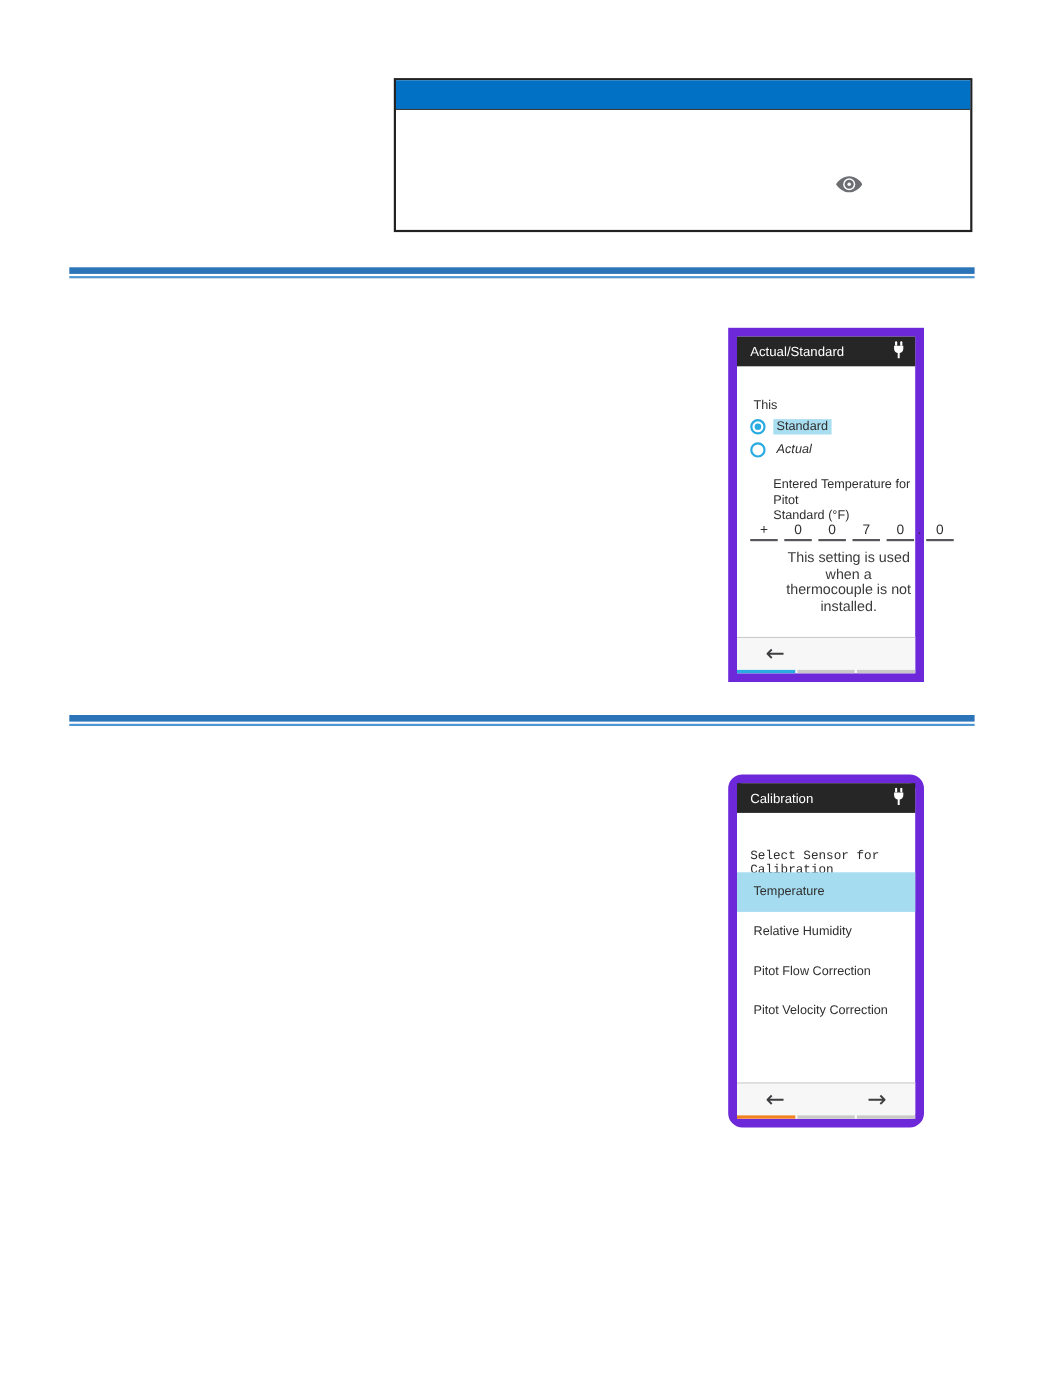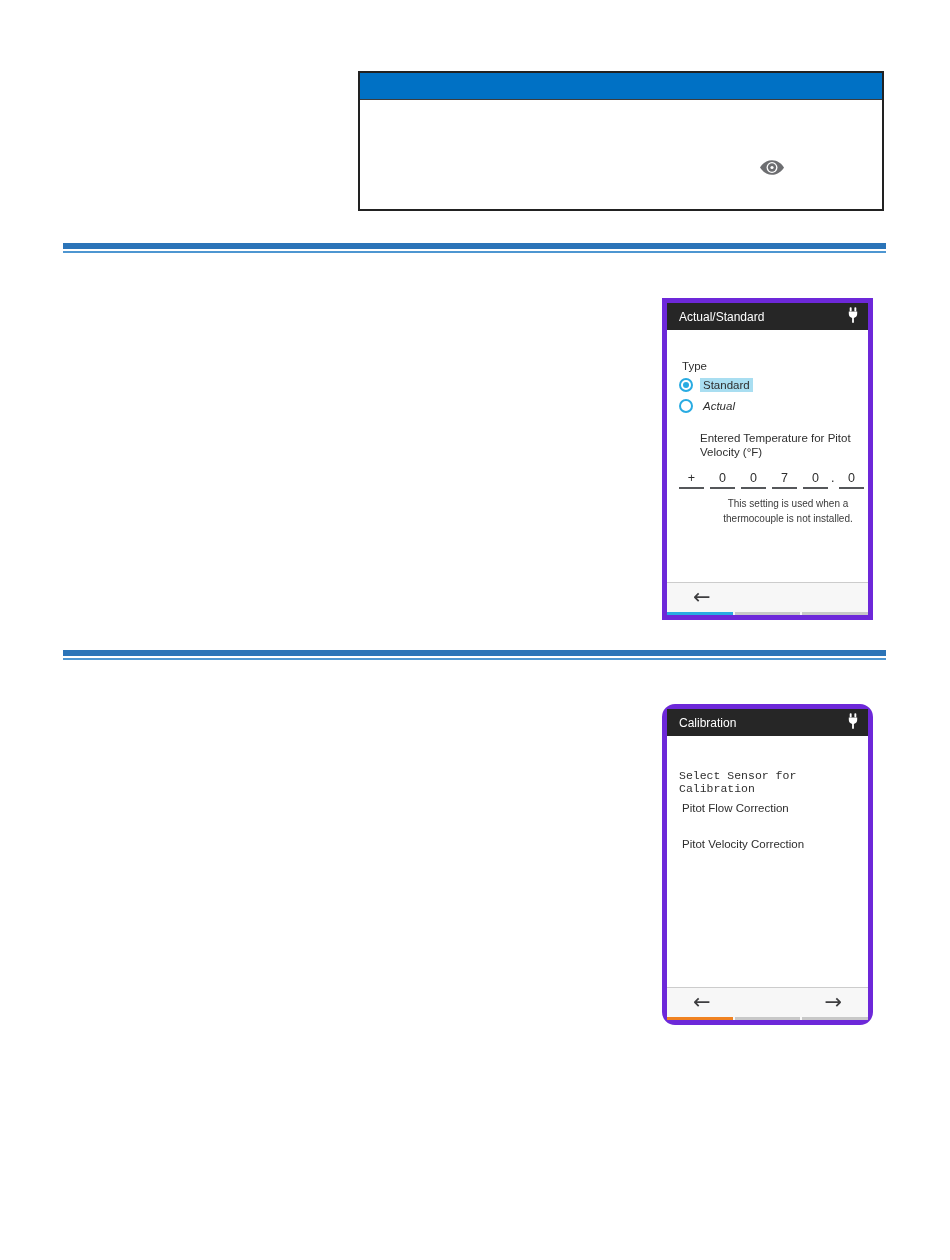--- a/index.html
+++ b/index.html
@@ -18,22 +18,22 @@
   .eye-wrap { position:absolute; left:400px; top:86px; width:24px; height:17px; }
 
   
   .divider-bar  { position:absolute; left:63px; width:823px; height:6px; background:#2B74B8; }
   .divider-line { position:absolute; left:63px; width:823px; height:2px; background:#4E96D1; }
   #divider1-bar  { top:243px; } #divider1-line { top:251px; }
   #divider2-bar  { top:650px; } #divider2-line { top:658px; }
 
   
   .device {
-    position:absolute; left:662px; width:211px; background:#ffffff;
-    border:5px solid #6d28d9;
+    position:absolute; left:662px; width:178px; background:#ffffff;
+    border:8px solid #6d28d9;
   }
   #screen1 { top:298px; height:322px; }
   #screen2 { top:704px; height:321px;border-radius:13px; }
 
   .dev-header {
     height:27px; background:#262626; color:#ffffff;
     display:flex; align-items:center; padding:0 9px 0 12px; font-size:12px;
   }
   .dev-header .title { flex:1; }
   .dev-body { position:absolute; left:0; right:0; top:27px; bottom:33px; }
@@ -67,21 +67,21 @@
   .radio-row.selected .radio-label { background:#A9DEF1; }
 
   .field-label { position:absolute; left:33px; top:101px; font-size:11.5px; line-height:14px; }
   .digits-row { position:absolute; left:12px; top:141px; display:flex; align-items:flex-end; }
   .digit {
     width:25px; height:18px; border-bottom:2px solid #55575a; margin-right:6px;
     text-align:center; font-size:12.5px; color:#2e2e2e;
   }
   .digit:last-child { margin-right:0; }
   .dec-dot { width:5px; height:18px; font-size:12.5px; margin-right:3px; margin-left:-3px; }
-  .hint-text { position:absolute; left:0; right:0; top:167px; text-align:center; font-size:10px; line-height:14.5px; color:#3a3a3a;margin-left:41px; }
+  .hint-text { position:absolute; left:0; right:0; top:167px; text-align:center; font-size:13px; line-height:14.5px; color:#3a3a3a;margin-left:41px; }
 
   
   .prompt { position:absolute; left:12px; top:33px; font-size:11.5px;font-family:Liberation Mono, monospace; }
   .sensor-list { position:absolute; left:0; right:0; top:54px; }
   .sensor-item {
     height:36px; display:flex; align-items:center; padding-left:15px;
     font-size:11.5px; cursor:pointer;
   }
   .sensor-item.selected { background:#A5DCEF; }
 </style>
@@ -110,34 +110,34 @@
       <span class="title">Actual/Standard</span>
       <span>
         <svg width="12" height="16" viewBox="0 0 20 26">
           <rect x="4.5" y="0" width="3.2" height="7" rx="1.4" fill="#ffffff"></rect>
           <rect x="12.3" y="0" width="3.2" height="7" rx="1.4" fill="#ffffff"></rect>
           <path d="M3 7h14v4a7 7 0 0 1-5.5 6.8V26h-3v-8.2A7 7 0 0 1 3 11z" fill="#ffffff"></path>
         </svg>
       </span>
     </div>
     <div class="dev-body">
-      <div class="type-label">Type</div>
+      <div class="type-label">This</div>
 
       <div class="radio-row selected" id="radio-standard">
         <span class="radio-circle"></span>
         <span class="radio-label">Standard</span>
       </div>
       <div class="radio-row" id="radio-actual">
         <span class="radio-circle"></span>
         <span class="radio-label">Actual</span>
       </div>
 
       <div class="field-label">
         <div>Entered Temperature for Pitot</div>
-        <div>Velocity (°F)</div>
+        <div>Standard (°F)</div>
       </div>
 
       <div class="digits-row">
         <span class="digit">+</span>
         <span class="digit">0</span>
         <span class="digit">0</span>
         <span class="digit">7</span>
         <span class="digit">0</span>
         <span class="dec-dot">.</span>
         <span class="digit">0</span>
@@ -168,20 +168,22 @@
         <svg width="12" height="16" viewBox="0 0 20 26">
           <rect x="4.5" y="0" width="3.2" height="7" rx="1.4" fill="#ffffff"></rect>
           <rect x="12.3" y="0" width="3.2" height="7" rx="1.4" fill="#ffffff"></rect>
           <path d="M3 7h14v4a7 7 0 0 1-5.5 6.8V26h-3v-8.2A7 7 0 0 1 3 11z" fill="#ffffff"></path>
         </svg>
       </span>
     </div>
     <div class="dev-body">
       <div class="prompt">Select Sensor for Calibration</div>
       <div class="sensor-list">
+        <div class="sensor-item selected">Temperature</div>
+        <div class="sensor-item">Relative Humidity</div>
         <div class="sensor-item">Pitot Flow Correction</div>
         <div class="sensor-item">Pitot Velocity Correction</div>
       </div>
     </div>
     <div class="dev-footer">
       <button class="nav-btn nav-back">←</button>
       <button class="nav-btn nav-fwd">→</button>
       <div class="tab-underlines">
         <span class="active"></span>
         <span></span>

